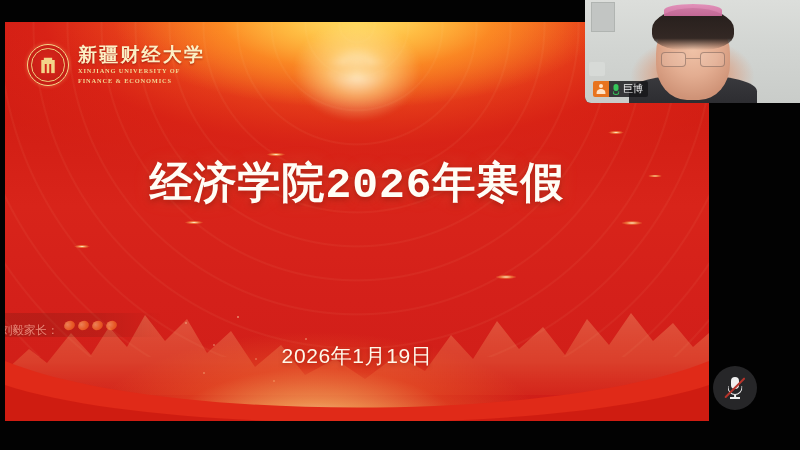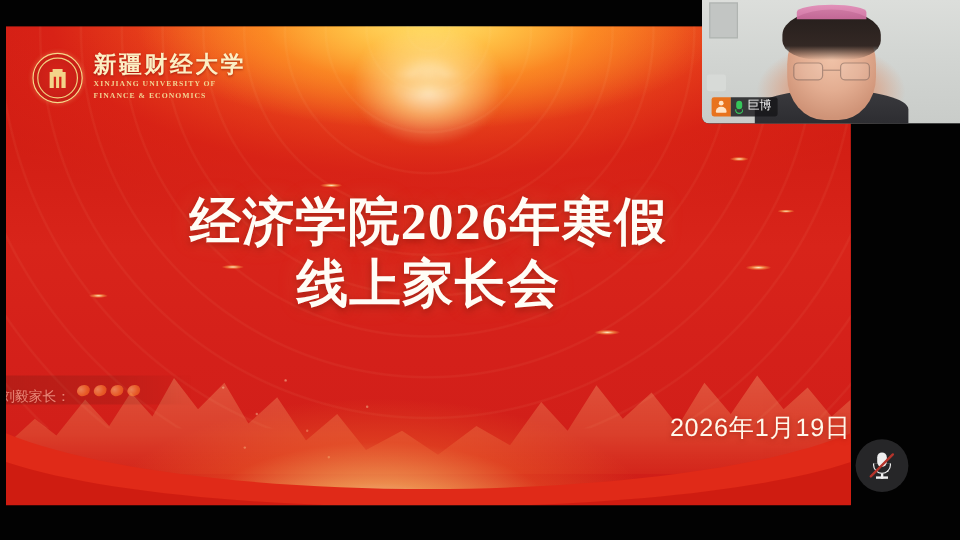--- a/index.html
+++ b/index.html
@@ -131,30 +131,30 @@
     text-transform:uppercase;
   }
 
   #title-block {
     position:absolute; left:0; right:0; top:140px;
     text-align:center; z-index:6;
   }
   #title-block .l1, #title-block .l2 {
     color:#fffdf6;
     font-weight:700;
-    font-family:Liberation Serif, serif;
+    font-family:Liberation Mono, monospace;
     letter-spacing:1px;
     text-shadow:0 2px 6px rgba(120,14,6,.55), 0 0 18px rgba(255,190,110,.22);
   }
   #title-block .l1 { font-size:43px; line-height:1.1; }
   #title-block .l2 { font-size:43px; line-height:1.16; margin-top:4px; }
 
   #date-line {
     position:absolute; left:0; right:0; top:320px;
-    text-align:right; z-index:6;
+    text-align:center; z-index:6;
     color:#fff8ea; font-size:21px; letter-spacing:.6px;
     text-shadow:0 1px 4px rgba(130,18,8,.5);
   }
 
   
   #chat-toast {
     position:absolute; left:-12px; top:291px;
     width:168px; height:24px;
     display:flex; align-items:center; gap:5px;
     padding:0 8px;
@@ -381,21 +381,20 @@
       </div>
       <div class="wordmark">
         <div class="cn">新疆财经大学</div>
         <div class="en">XINJIANG UNIVERSITY OF</div>
         <div class="en">FINANCE &amp; ECONOMICS</div>
       </div>
     </div>
 
     <div id="title-block">
       <div class="l1">经济学院2026年寒假</div>
-      <div class="l2">线上家长会</div>
     </div>
 
     <div id="date-line">2026年1月19日</div>
 
     <div id="chat-toast">
       <span class="who">刘毅家长：</span>
       <span class="emos">
         <span class="emo"></span>
         <span class="emo"></span>
         <span class="emo"></span>

